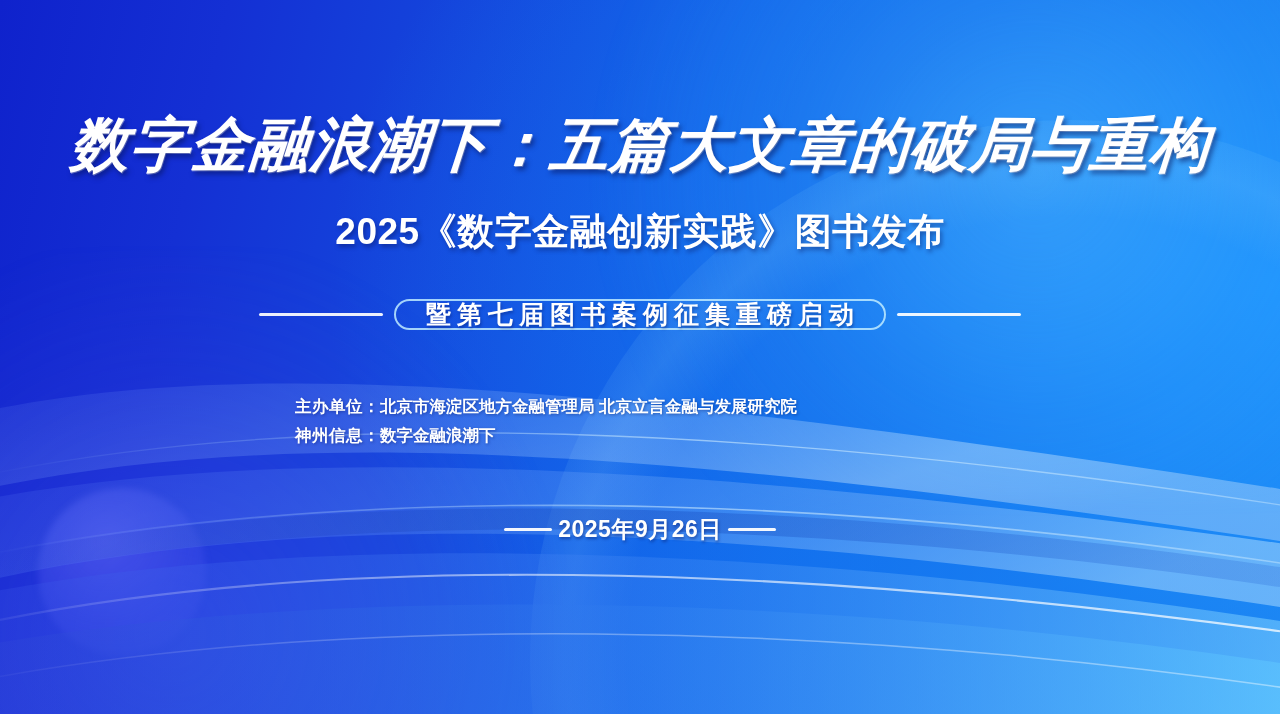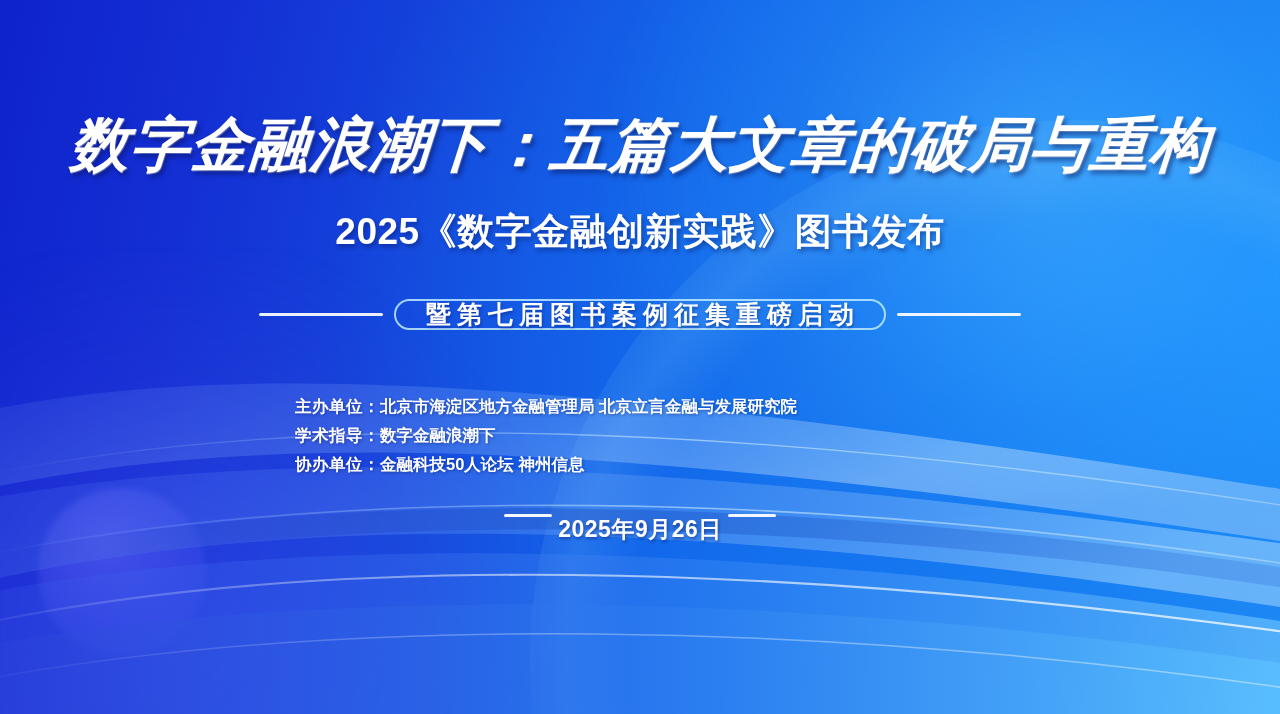--- a/index.html
+++ b/index.html
@@ -153,21 +153,21 @@
     white-space: nowrap;
     text-shadow: 1px 1px 3px rgba(8,22,95,0.45);
   }
   .org-line .lbl { letter-spacing: 0.5px; }
 
   .date-row {
     position: absolute;
     top: 514px;
     left: 0; right: 0;
     display: flex;
-    align-items: flex-start;
+    align-items: center;
     justify-content: center;
     gap: 6px;
   }
   .date-dash {
     width: 48px;
     height: 3px;
     background: rgba(255,255,255,0.95);
     border-radius: 2px;
   }
   .date-text {
@@ -260,24 +260,21 @@
       </div>
       <div class="pill-rule"></div>
     </div>
 
     <div class="orgs">
       <div class="org-block">
         <div class="org-line">
           <span class="lbl">主办单位：</span><span>北京市海淀区地方金融管理局  北京立言金融与发展研究院</span>
         </div>
         <div class="org-line">
-          <span class="lbl">学术指导：</span><span>数字金融浪潮下</span>
-        </div>
-        <div class="org-line">
-          <span class="lbl">协办单位：</span><span>金融科技50人论坛  神州信息</span>
+          <span class="lbl">神州信息：</span><span>数字金融浪潮下</span>
         </div>
       </div>
     </div>
 
     <div class="date-row">
       <span class="date-dash"></span>
       <span class="date-text">2025年9月26日</span>
       <span class="date-dash"></span>
     </div>
 

